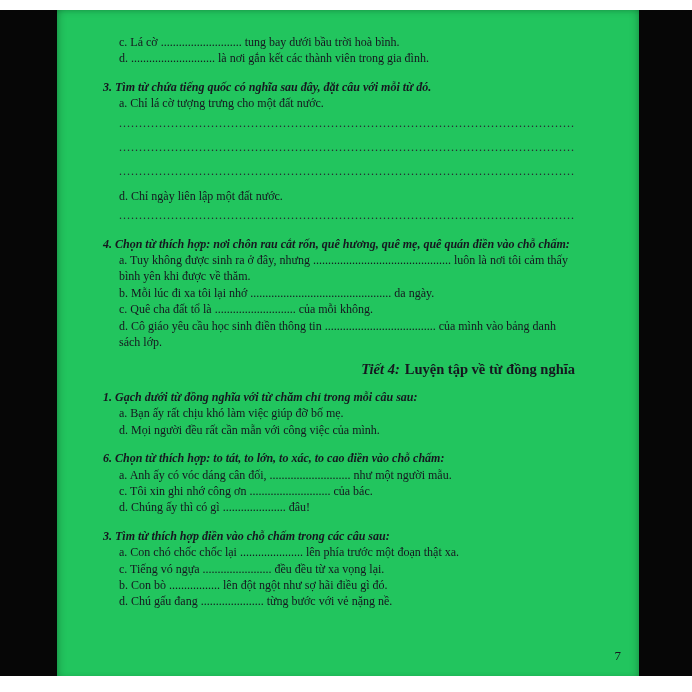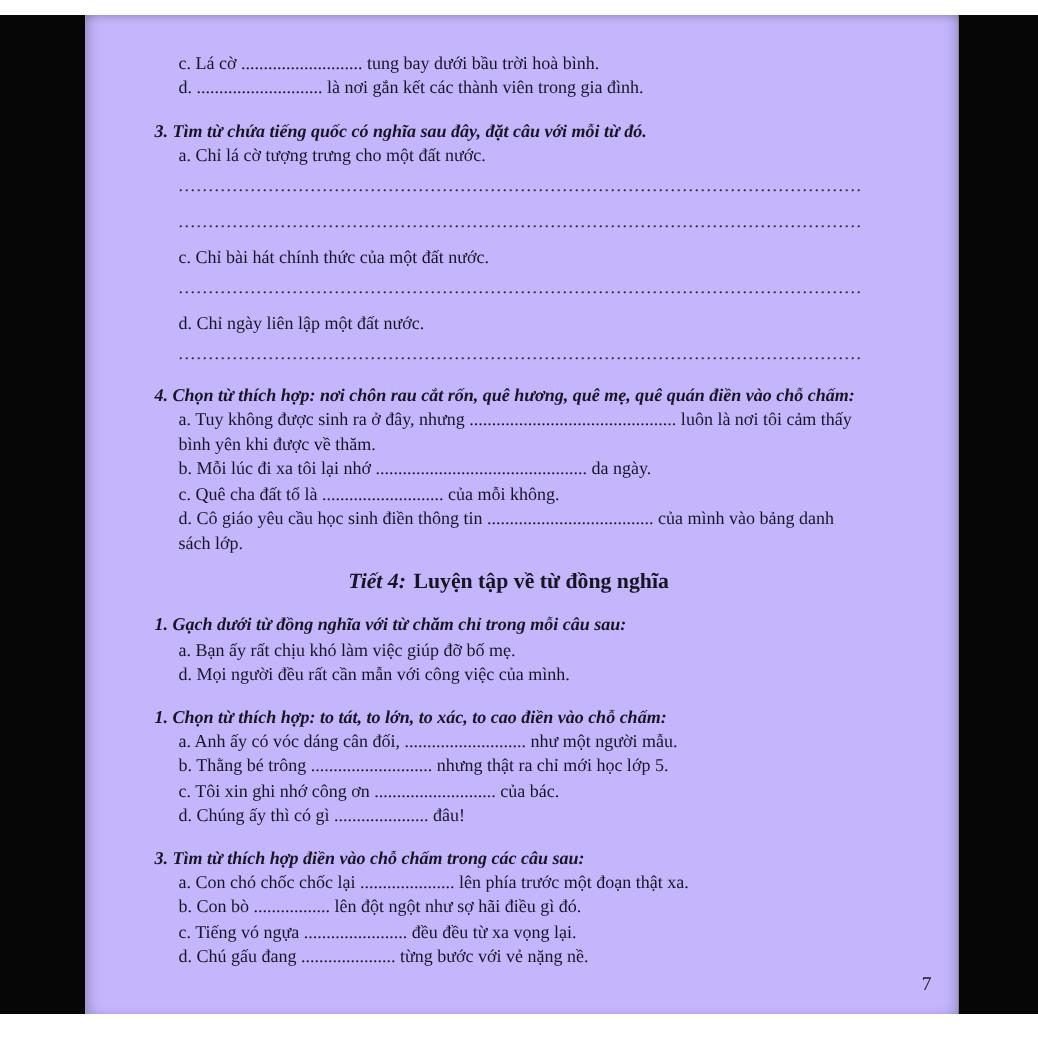--- a/index.html
+++ b/index.html
@@ -22,21 +22,21 @@
   }
   .edge-bar.left  { left: 0;  width: 57px; }
   .edge-bar.right { right: 0; width: 53px; }
 
   .page {
     position: absolute;
     left: 57px;
     right: 53px;
     top: 10px;
     bottom: 16px;
-    background: #c4b5fd;
+    background: #22c55e;
     box-shadow: inset 6px 0 10px -6px rgba(0,0,0,0.35),
                 inset -6px 0 10px -6px rgba(0,0,0,0.30),
                 inset 0 5px 8px -6px rgba(0,0,0,0.25);
   }
 
   .content {
     position: absolute;
     top: 24px;
     left: 46px;
     right: 64px;
@@ -54,21 +54,21 @@
   }
   .line.dots {
     padding-left: 16px;
     margin: 3px 0 8px 0;
     white-space: nowrap;
     overflow: hidden;
     letter-spacing: 1px;
     color: #2a2a33;
   }
   .line.heading {
-    text-align: center;
+    text-align: right;
     font-weight: bold;
     font-size: 14.5px;
     margin: 10px 0 5px 0;
   }
   .heading-prefix {
     font-style: italic;
     margin-right: 5px;
   }
 
   .page-num {
@@ -86,38 +86,36 @@
 <div class="edge-bar right"></div>
 
 <div class="page">
   <div class="content">
       <div class="line sub">c. Lá cờ ........................... tung bay dưới bầu trời hoà bình.</div>
       <div class="line sub">d. ............................ là nơi gắn kết các thành viên trong gia đình.</div>
       <div class="line item">3. Tìm từ chứa tiếng quốc có nghĩa sau đây, đặt câu với mỗi từ đó.</div>
       <div class="line sub">a. Chỉ lá cờ tượng trưng cho một đất nước.</div>
       <div class="line dots">........................................................................................................................................................</div>
       <div class="line dots">........................................................................................................................................................</div>
-      <div class="line sub">c. Chỉ bài hát chính thức của một đất nước.</div>
       <div class="line dots">........................................................................................................................................................</div>
       <div class="line sub">d. Chỉ ngày liên lập một đất nước.</div>
       <div class="line dots">........................................................................................................................................................</div>
       <div class="line item">4. Chọn từ thích hợp: nơi chôn rau cắt rốn, quê hương, quê mẹ, quê quán điền vào chỗ chấm:</div>
       <div class="line sub">a. Tuy không được sinh ra ở đây, nhưng .............................................. luôn là nơi tôi cảm thấy bình yên khi được về thăm.</div>
       <div class="line sub">b. Mỗi lúc đi xa tôi lại nhớ ............................................... da ngày.</div>
       <div class="line sub">c. Quê cha đất tổ là ........................... của mỗi không.</div>
       <div class="line sub">d. Cô giáo yêu cầu học sinh điền thông tin ..................................... của mình vào bảng danh sách lớp.</div>
       <div class="line heading"><span class="heading-prefix">Tiết 4:</span><span>Luyện tập về từ đồng nghĩa</span></div>
       <div class="line item">1. Gạch dưới từ đồng nghĩa với từ chăm chỉ trong mỗi câu sau:</div>
       <div class="line sub">a. Bạn ấy rất chịu khó làm việc giúp đỡ bố mẹ.</div>
       <div class="line sub">d. Mọi người đều rất cần mẫn với công việc của mình.</div>
-      <div class="line item">1. Chọn từ thích hợp: to tát, to lớn, to xác, to cao điền vào chỗ chấm:</div>
+      <div class="line item">6. Chọn từ thích hợp: to tát, to lớn, to xác, to cao điền vào chỗ chấm:</div>
       <div class="line sub">a. Anh ấy có vóc dáng cân đối, ........................... như một người mẫu.</div>
-      <div class="line sub">b. Thằng bé trông ........................... nhưng thật ra chỉ mới học lớp 5.</div>
       <div class="line sub">c. Tôi xin ghi nhớ công ơn ........................... của bác.</div>
       <div class="line sub">d. Chúng ấy thì có gì ..................... đâu!</div>
       <div class="line item">3. Tìm từ thích hợp điền vào chỗ chấm trong các câu sau:</div>
       <div class="line sub">a. Con chó chốc chốc lại ..................... lên phía trước một đoạn thật xa.</div>
+      <div class="line sub">c. Tiếng vó ngựa ....................... đều đều từ xa vọng lại.</div>
       <div class="line sub">b. Con bò ................. lên đột ngột như sợ hãi điều gì đó.</div>
-      <div class="line sub">c. Tiếng vó ngựa ....................... đều đều từ xa vọng lại.</div>
       <div class="line sub">d. Chú gấu đang ..................... từng bước với vẻ nặng nề.</div>
     </div>
   <div class="page-num">7</div>
 </div>
 
 </body></html>

